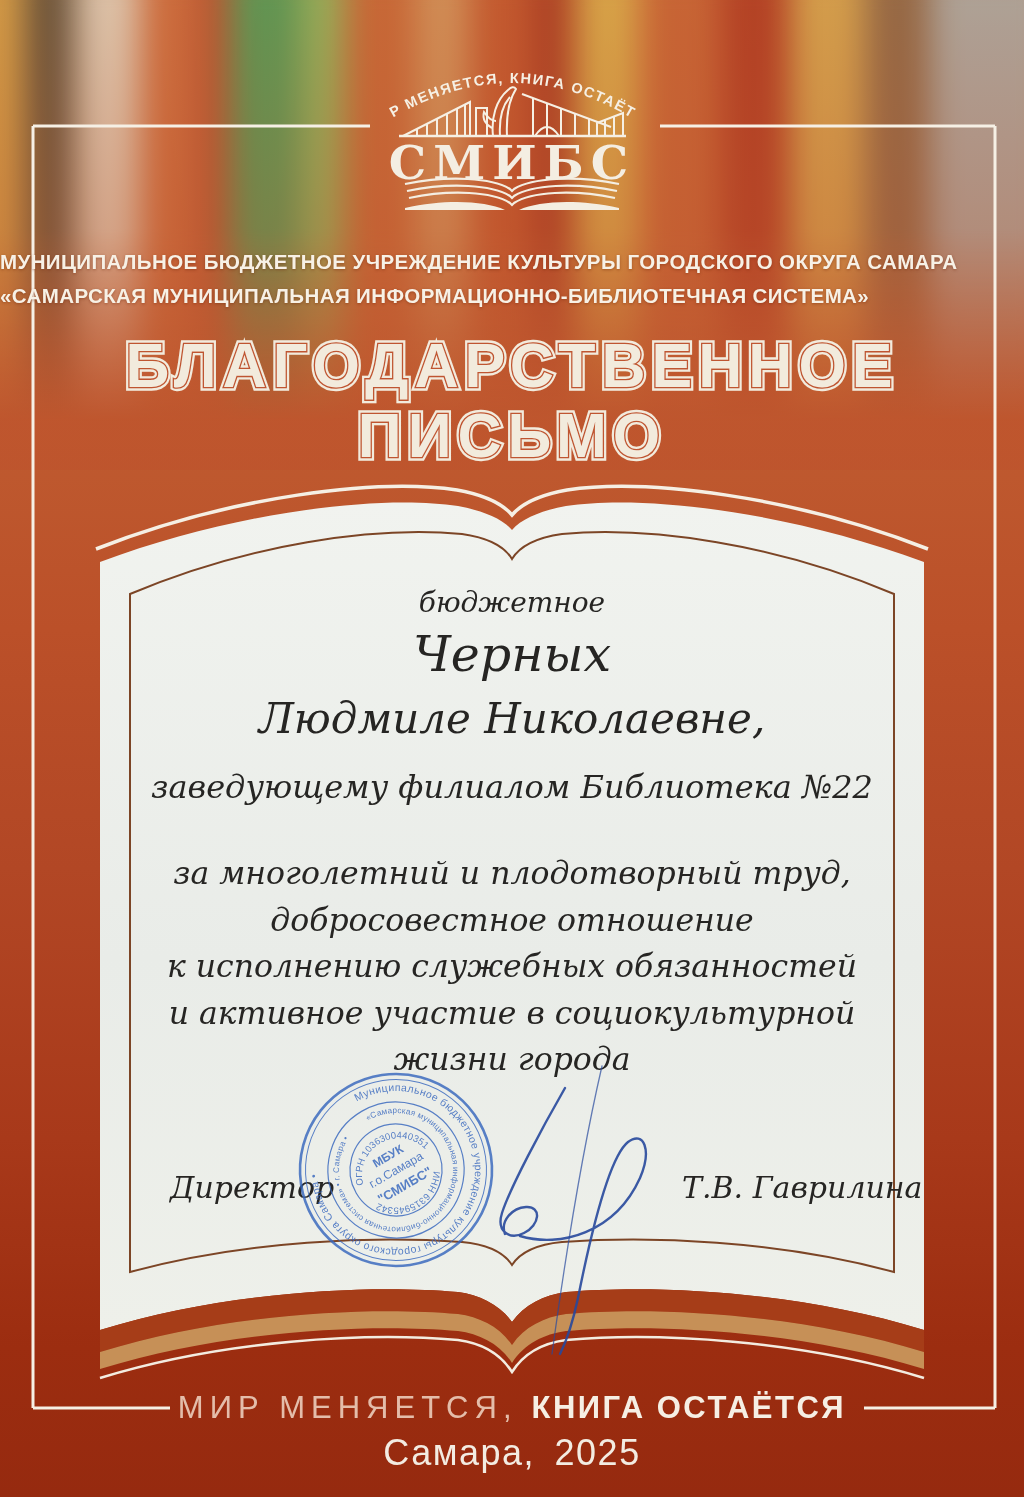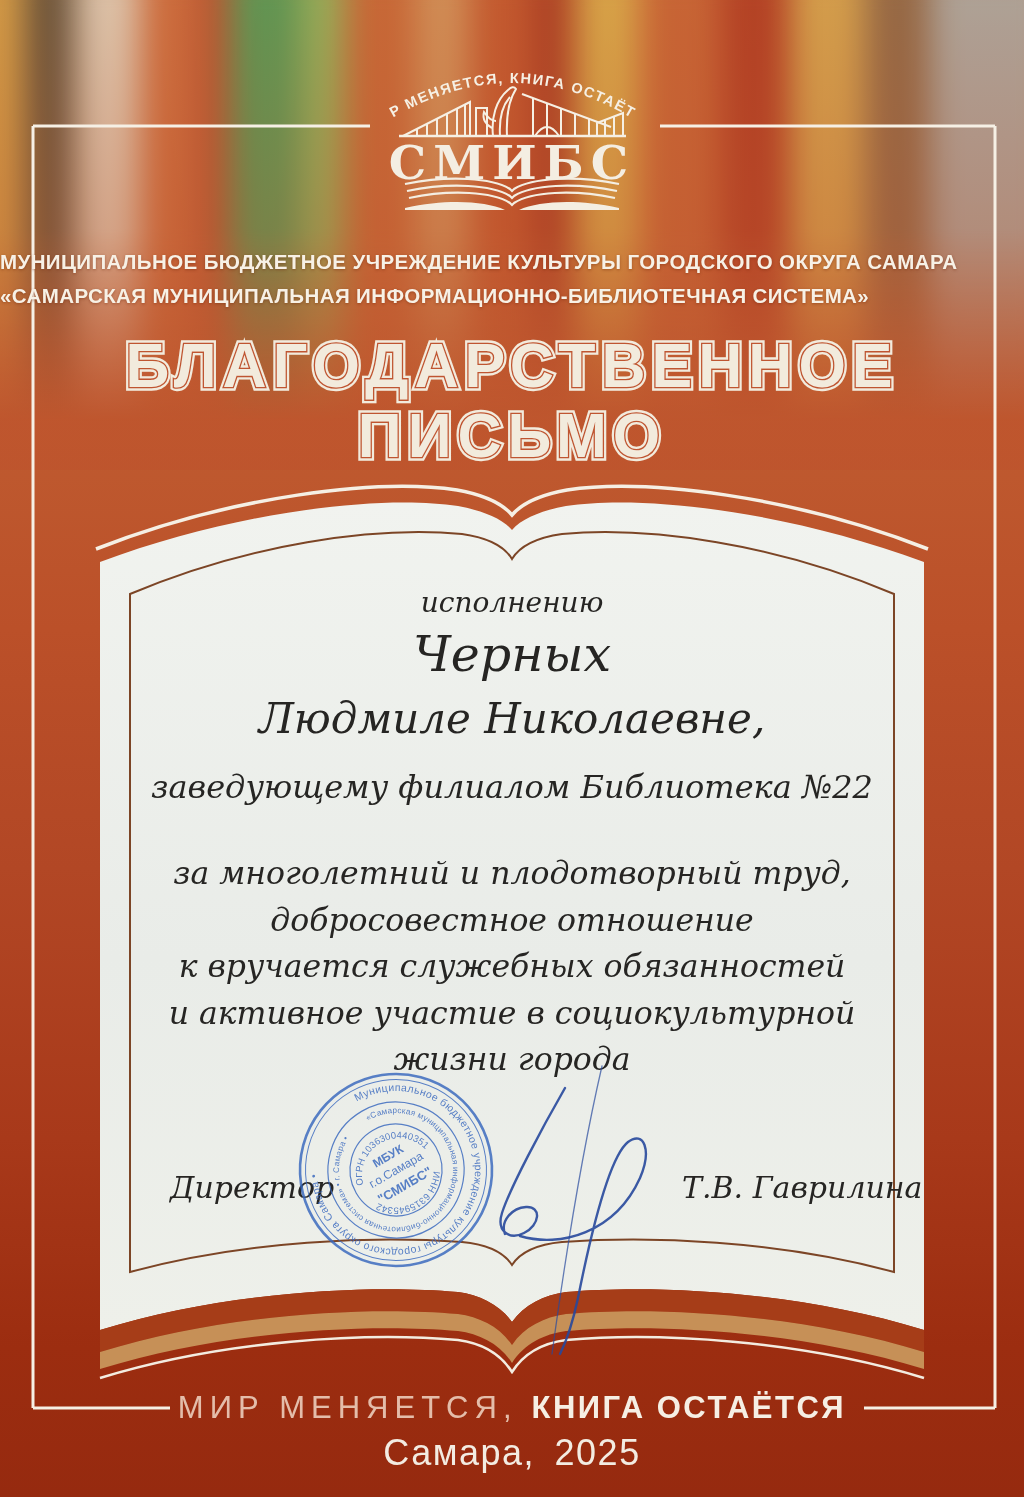--- a/index.html
+++ b/index.html
@@ -150,29 +150,29 @@
       <span class="tl-b">БЛАГОДАРСТВЕННОЕ</span>
       <span class="tl-c">БЛАГОДАРСТВЕННОЕ</span>
     </span>
     <span class="title-line">
       <span class="tl-a">ПИСЬМО</span>
       <span class="tl-b">ПИСЬМО</span>
       <span class="tl-c">ПИСЬМО</span>
     </span>
   </div>
 
-  <div class="center-line ser presented" style="top:586px">исполнению</div>
+  <div class="center-line ser presented" style="top:586px">бюджетное</div>
   <div class="center-line ser surname" style="top:626px">Черных</div>
   <div class="center-line ser name" style="top:694px">Людмиле Николаевне,</div>
   <div class="center-line ser position" style="top:768px">заведующему филиалом Библиотека №22</div>
 
   <div class="center-line ser body-text" style="top:850px">
     <div>за многолетний и плодотворный труд,</div>
     <div>добросовестное отношение</div>
-    <div>к вручается служебных обязанностей</div>
+    <div>к исполнению служебных обязанностей</div>
     <div>и активное участие в социокультурной</div>
     <div>жизни города</div>
   </div>
 
   <div class="signer ser" style="left:170px;top:1146px">Директор</div>
   <div class="signer ser" style="left:682px;top:1146px">Т.В. Гаврилина</div>
 
   <svg class="abs" style="left:276px;top:1050px;opacity:.82" width="240" height="240" viewBox="-120 -120 240 240">
     <g transform="rotate(-30)" fill="#3767be" stroke="#3767be">
       <circle r="96" fill="none" stroke-width="2.6"></circle>

